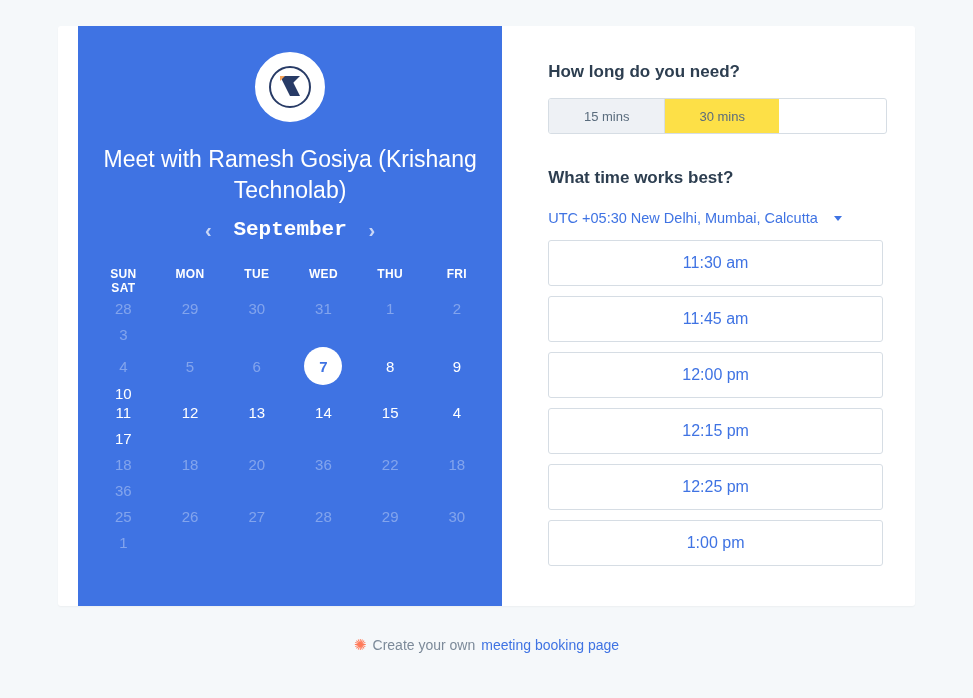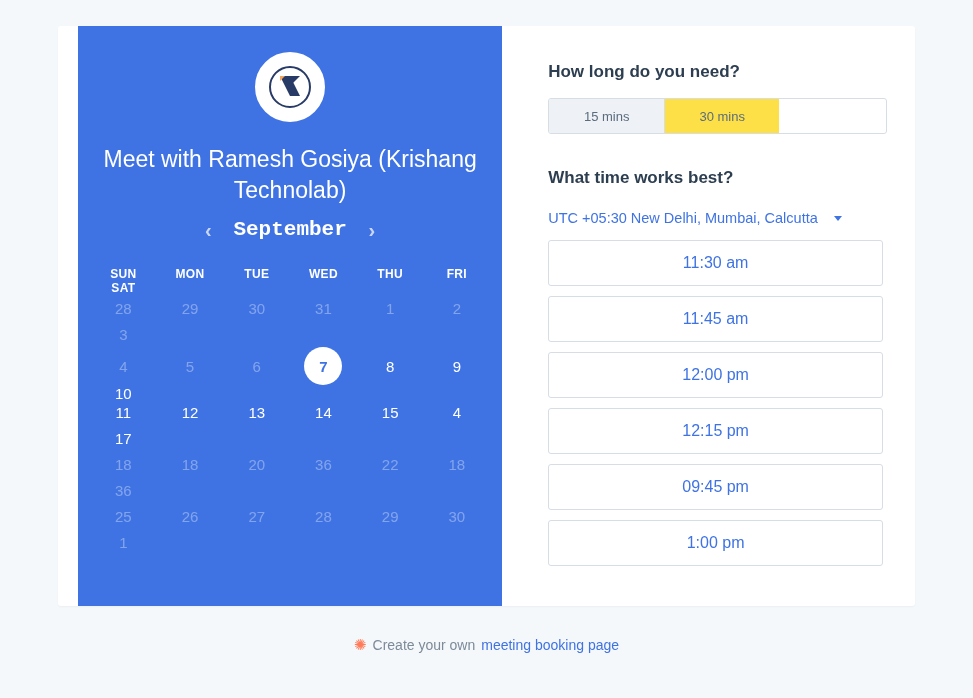--- a/index.html
+++ b/index.html
@@ -340,21 +340,21 @@
     <div class="tz-row">
       <span>UTC +05:30 New Delhi, Mumbai, Calcutta</span>
       <span class="caret-down"></span>
     </div>
 
     <div class="slots" id="slots">
         <div class="slot">11:30 am</div>
         <div class="slot">11:45 am</div>
         <div class="slot">12:00 pm</div>
         <div class="slot">12:15 pm</div>
-        <div class="slot">09:45 pm</div>
+        <div class="slot">12:25 pm</div>
         <div class="slot">1:00 pm</div>
       </div>
   </div>
 </div>
 
 <div class="footer">
   <span class="sprocket">✺</span>
   <span>Create your own </span>
   <a href="#">meeting booking page</a>
 </div>

